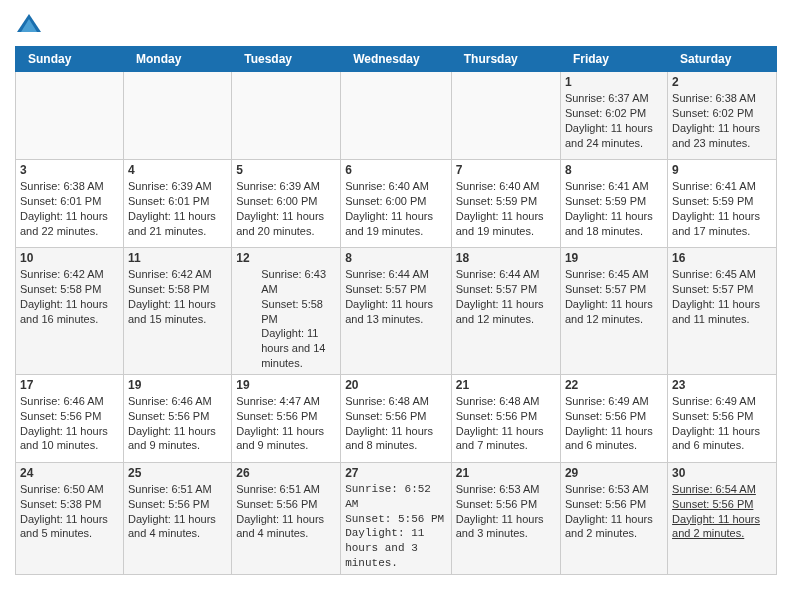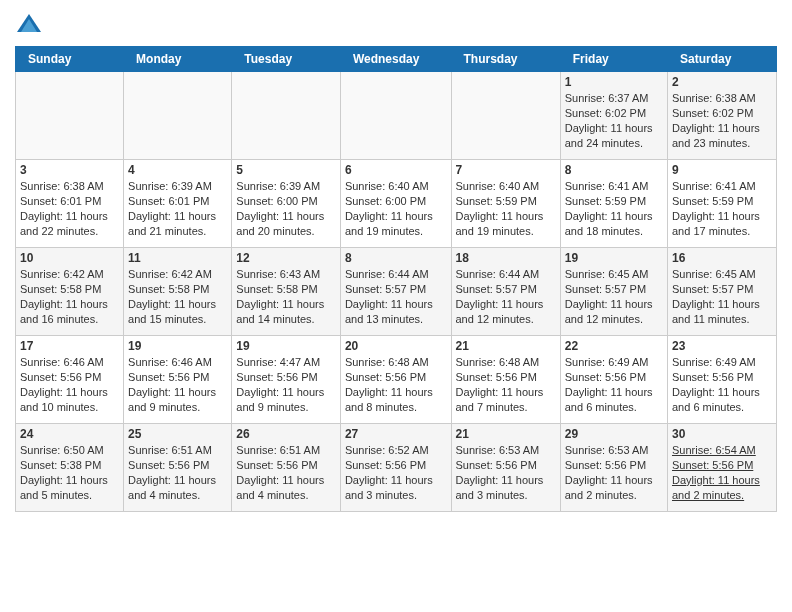--- a/index.html
+++ b/index.html
@@ -207,21 +207,21 @@
 Daylight: 11 hours and 16 minutes.</div>
           </td>
           <td>
             <span class="day-number">11</span>
             <div class="day-info" style="white-space: pre-line;">Sunrise: 6:42 AM
 Sunset: 5:58 PM
 Daylight: 11 hours and 15 minutes.</div>
           </td>
           <td>
             <span class="day-number">12</span>
-            <div class="day-info" style="white-space: pre-line;">Sunrise: 6:43 AM
+            <div class="day-info" style="white-space: pre-line; margin-left: 25px;">Sunrise: 6:43 AM
 Sunset: 5:58 PM
 Daylight: 11 hours and 14 minutes.</div>
           </td>
           <td>
             <span class="day-number">8</span>
             <div class="day-info" style="white-space: pre-line;">Sunrise: 6:44 AM
 Sunset: 5:57 PM
 Daylight: 11 hours and 13 minutes.</div>
           </td>
           <td>
@@ -301,21 +301,21 @@
 Daylight: 11 hours and 4 minutes.</div>
           </td>
           <td>
             <span class="day-number">26</span>
             <div class="day-info" style="white-space: pre-line;">Sunrise: 6:51 AM
 Sunset: 5:56 PM
 Daylight: 11 hours and 4 minutes.</div>
           </td>
           <td>
             <span class="day-number">27</span>
-            <div class="day-info" style="white-space: pre-line;">Sunrise: 6:52 AM
+            <div class="day-info" style="white-space: pre-line; font-family: Liberation Mono, monospace;">Sunrise: 6:52 AM
 Sunset: 5:56 PM
 Daylight: 11 hours and 3 minutes.</div>
           </td>
           <td>
             <span class="day-number">21</span>
             <div class="day-info" style="white-space: pre-line;">Sunrise: 6:53 AM
 Sunset: 5:56 PM
 Daylight: 11 hours and 3 minutes.</div>
           </td>
           <td>

